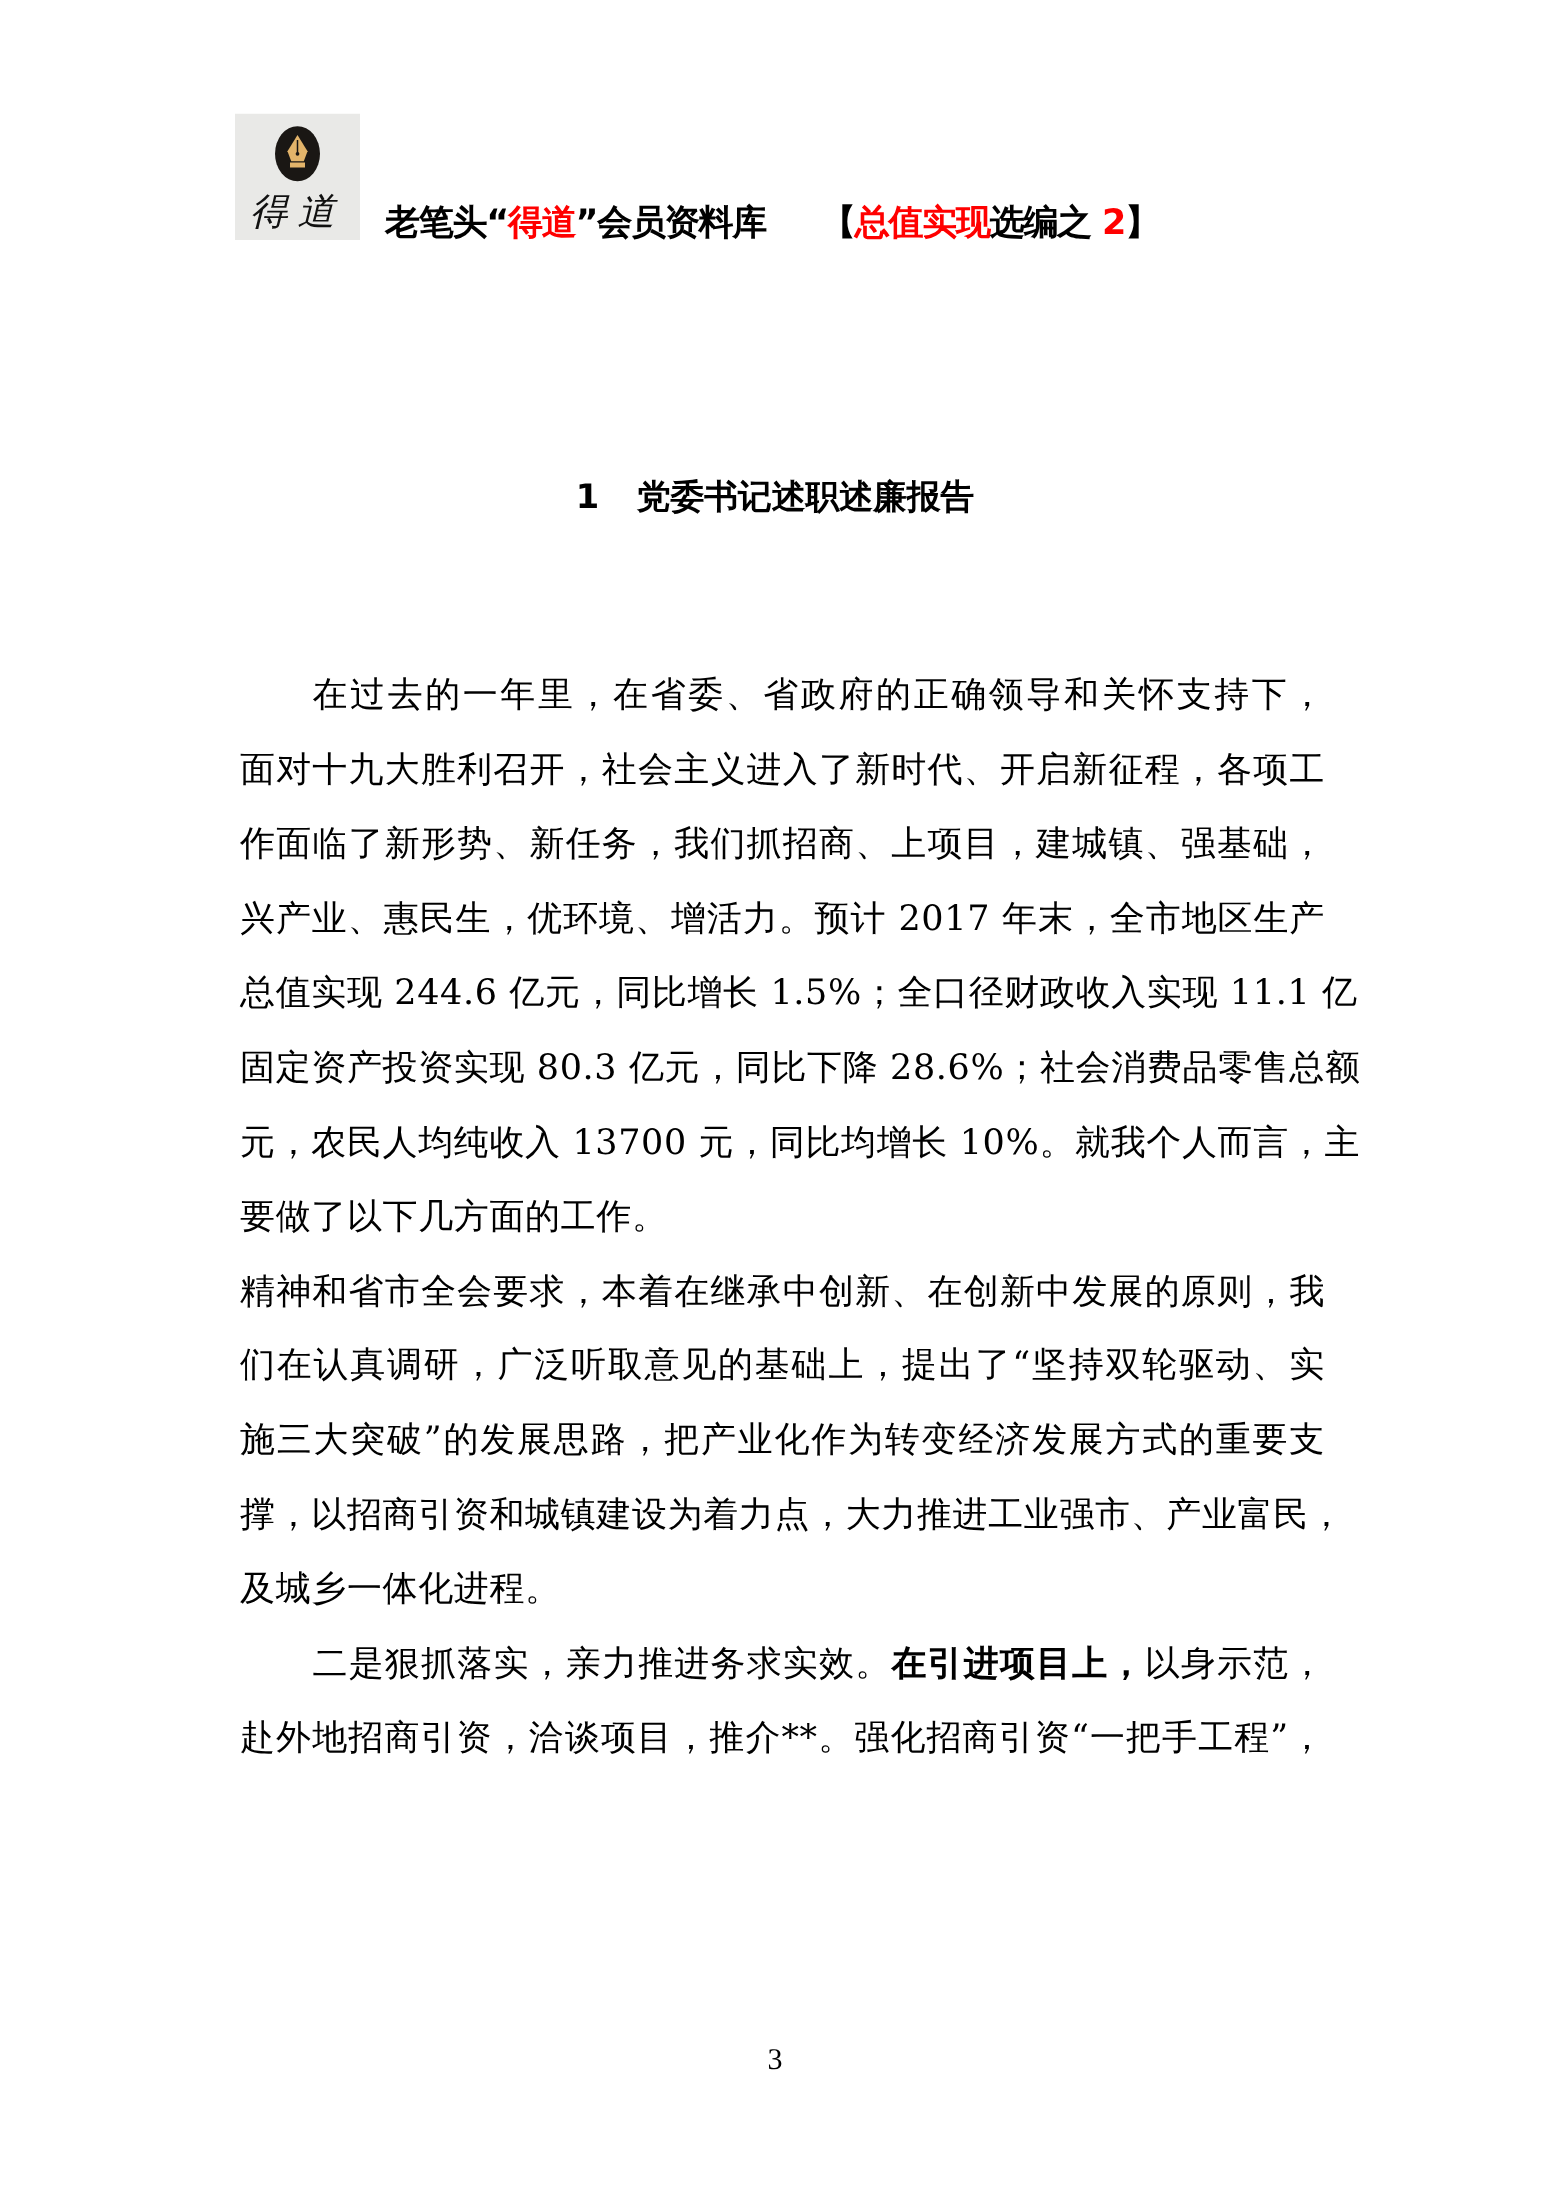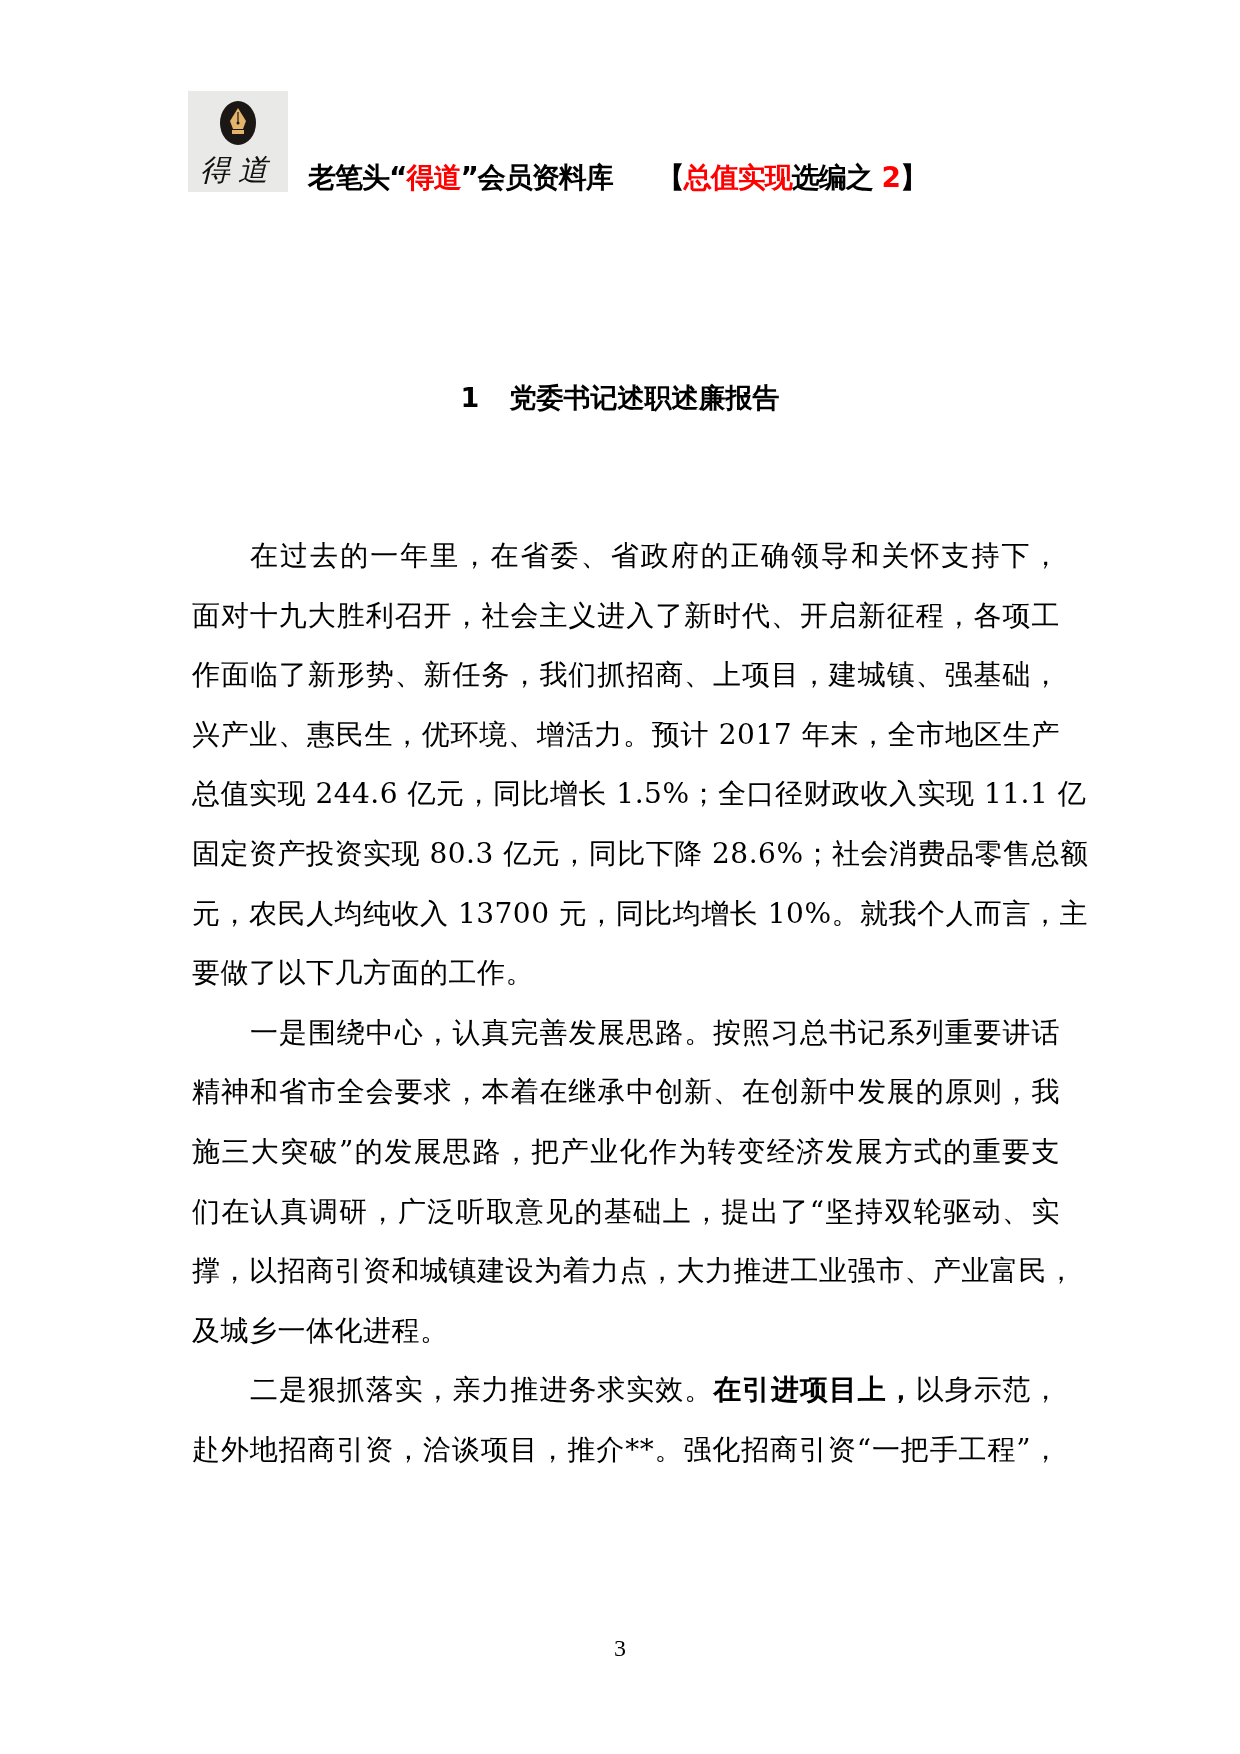--- a/index.html
+++ b/index.html
@@ -56,23 +56,22 @@
 
 <div class="body">
   <div class="line indent">在过去的一年里，在省委、省政府的正确领导和关怀支持下，</div>
   <div class="line">面对十九大胜利召开，社会主义进入了新时代、开启新征程，各项工</div>
   <div class="line">作面临了新形势、新任务，我们抓招商、上项目，建城镇、强基础，</div>
   <div class="line">兴产业、惠民生，优环境、增活力。预计 2017 年末，全市地区生产</div>
   <div class="line">总值实现 244.6 亿元，同比增长 1.5%；全口径财政收入实现 11.1 亿</div>
   <div class="line">固定资产投资实现 80.3 亿元，同比下降 28.6%；社会消费品零售总额</div>
   <div class="line">元，农民人均纯收入 13700 元，同比均增长 10%。就我个人而言，主</div>
   <div class="line last">要做了以下几方面的工作。</div>
-  <div class="line indent">一是围绕中心，认真完善发展思路。按照习总书记系列重要讲话</div>
   <div class="line">精神和省市全会要求，本着在继承中创新、在创新中发展的原则，我</div>
+  <div class="line">们在认真调研，广泛听取意见的基础上，提出了“坚持双轮驱动、实</div>
   <div class="line">施三大突破”的发展思路，把产业化作为转变经济发展方式的重要支</div>
-  <div class="line">们在认真调研，广泛听取意见的基础上，提出了“坚持双轮驱动、实</div>
   <div class="line">撑，以招商引资和城镇建设为着力点，大力推进工业强市、产业富民，</div>
   <div class="line last">及城乡一体化进程。</div>
   <div class="line indent"><span>二是狠抓落实，亲力推进务求实效。</span><span class="bold">在引进项目上，</span><span>以身示范，</span></div>
   <div class="line">赴外地招商引资，洽谈项目，推介**。强化招商引资“一把手工程”，</div>
 </div>
 
 <div class="page-num">3</div>
 
 </body></html>

